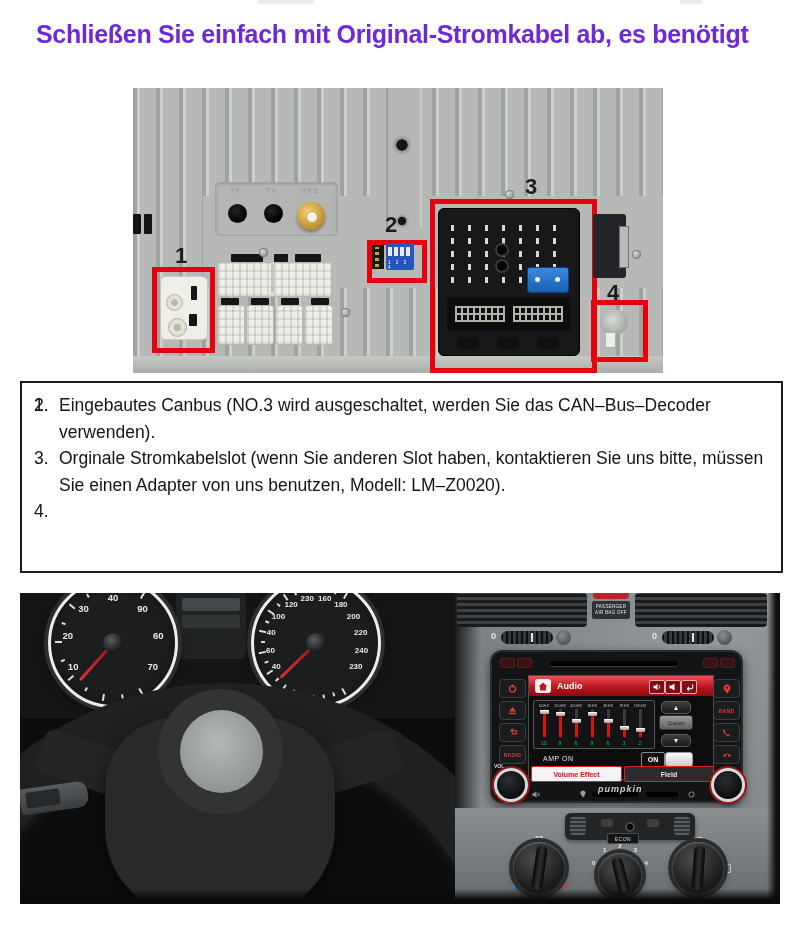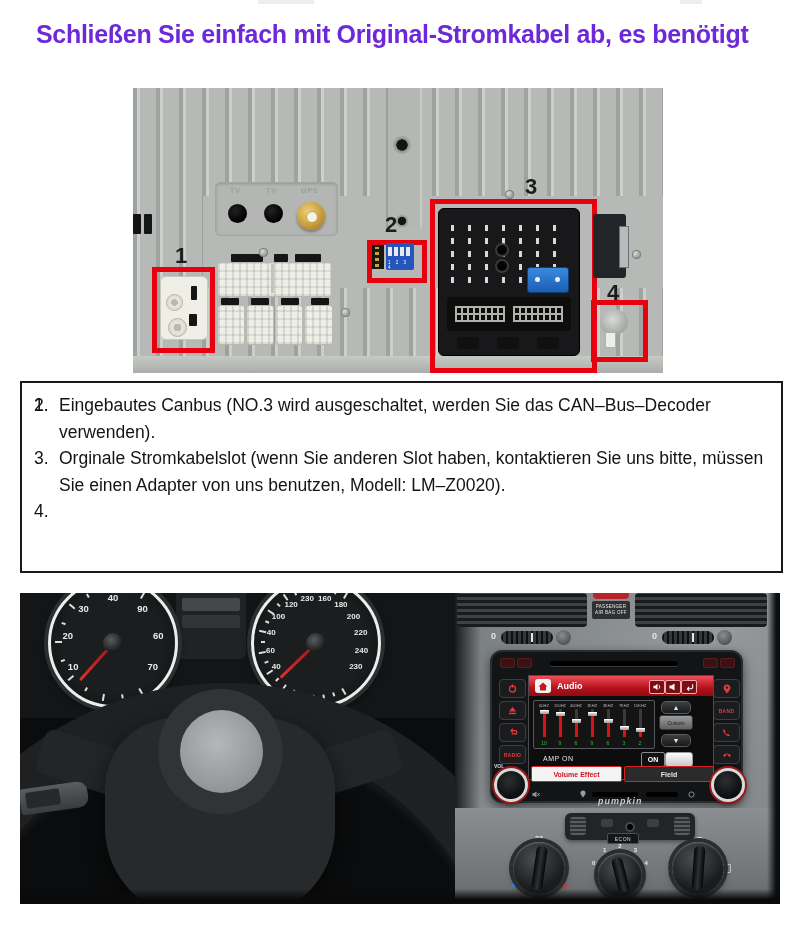--- a/index.html
+++ b/index.html
@@ -523,21 +523,21 @@
         </svg>
       <svg class="abs" style="left:88px;top:138px;" width="6" height="8" viewBox="0 0 6 8">
           <path d="M3 0.4 C4.5 0.4 5.6 1.5 5.6 2.8 C5.6 4.6 3 7.6 3 7.6 C3 7.6 0.4 4.6 0.4 2.8 C0.4 1.5 1.5 0.4 3 0.4 Z" fill="#9a9c9e"></path>
         </svg>
       <div class="abs bottom-slot" style="left:100px;top:140px;width:46px;height:5px;"></div>
       <div class="abs bottom-slot" style="left:154px;top:140px;width:32px;height:5px;"></div>
       <svg class="abs" style="left:196px;top:139px;" width="7" height="7" viewBox="0 0 7 7">
           <circle cx="3.5" cy="3.5" r="2.6" fill="none" stroke="#8d8f91" stroke-width="1"></circle>
           <circle cx="3.5" cy="3.5" r="0.9" fill="#c23;"></circle>
         </svg>
-      <span class="abs" id="brand" style="left:106px;top:144px;">pumpkin</span>
+      <span class="abs" id="brand" style="left:106px;top:132px;">pumpkin</span>
     </div>
 
     <div class="abs" id="lower-panel">
       <div class="abs" id="seat-strip">
         <div class="thumbwheel" style="left:5px;"></div>
         <div class="thumbwheel" style="left:109px;"></div>
         <div class="abs" style="left:60px;top:9px;width:10px;height:10px;border-radius:50%;background:radial-gradient(circle,#000 40%,#4d5052 46%,#2a2c2e 100%);"></div>
         <div class="abs" style="left:36px;top:6px;width:12px;height:8px;background:#3c3f41;border-radius:2px;"></div>
         <div class="abs" style="left:82px;top:6px;width:12px;height:8px;background:#3c3f41;border-radius:2px;"></div>
       </div>

